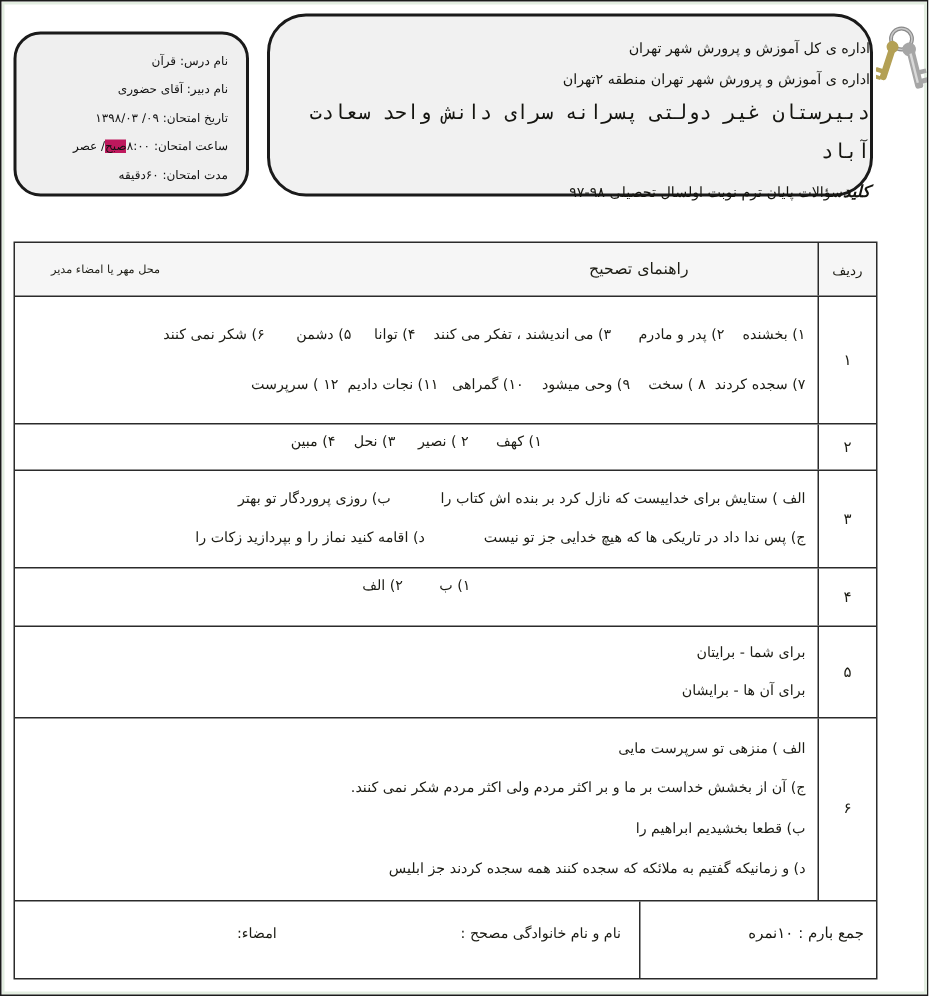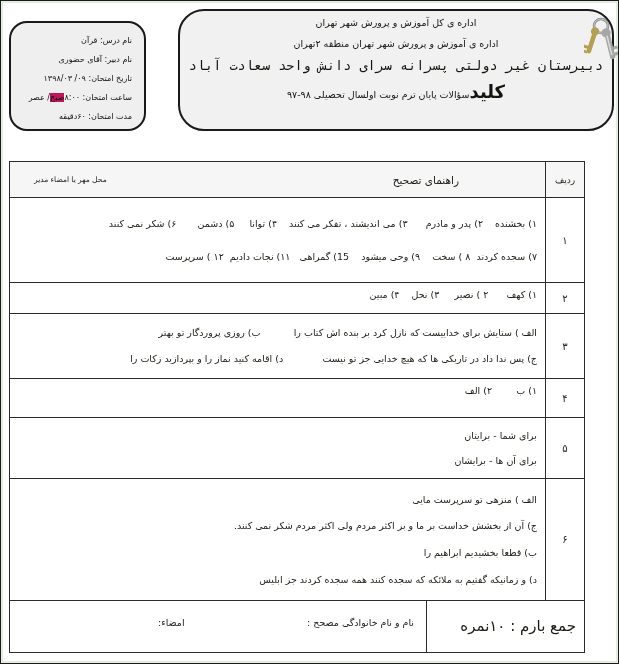--- a/index.html
+++ b/index.html
@@ -1,58 +1,58 @@
 <!DOCTYPE html>
 <html lang="fa"><head>
 <meta charset="utf-8">
 <style>
   html,body{margin:0;padding:0;background:#ffffff;}
   body{width:619px;height:664px;font-family:"DejaVu Sans",sans-serif;}
   .page{position:relative;width:617px;height:662px;border:1px solid #1b1b1b;
         box-shadow:inset 0 0 0 2px #e3eee1;background:#ffffff;overflow:hidden;}
 
   
-  .info-box{position:absolute;left:8px;top:20px;width:137px;height:110px;
+  .info-box{position:absolute;left:8px;top:20px;width:157px;height:110px;
             background:#efefef;border:2px solid #1a1a1a;border-radius:18px;
             direction:rtl;text-align:right;font-size:8px;color:#111;
             padding:8px 12px 0 6px;box-sizing:border-box;line-height:19px;}
   .info-line{white-space:nowrap;}
 
   
-  .header-box{position:absolute;left:177px;top:8px;width:436px;height:122px;
+  .header-box{position:absolute;left:177px;top:8px;width:404px;height:122px;
               background:#f1f1f1;border:2px solid #1a1a1a;border-radius:26px;
-              direction:rtl;text-align:center;color:#14140f;
-              padding-top:1px;box-sizing:border-box;}
+              direction:rtl;text-align:right;color:#14140f;
+              padding-top:11px;box-sizing:border-box;}
   .hb-l1,.hb-l2{font-size:9.5px;line-height:21px;}
   .hb-l3{font-size:13.5px;line-height:26px;font-family:Liberation Mono, monospace;}
   .hb-l4{font-size:9.5px;line-height:24px;}
-  .hb-key{font-weight:bold;font-size:18px;}
+  .hb-key{font-weight:bold;font-size:11px;font-style:italic;}
 
   .keys-icon{position:absolute;left:583px;top:14px;width:35px;height:58px;z-index:4;}
 
   
   .answer-table{position:absolute;left:8px;top:160px;width:574px;
                 border:1px solid #2b2b2b;direction:rtl;color:#1c1c14;
                 display:grid;grid-template-rows:36px 85px 31px 65px 39px 61px 122px 51px;}
   .t-row{display:flex;border-bottom:1px solid #2b2b2b;min-height:0;}
   .t-row:last-child{border-bottom:none;}
   .num-cell{width:38px;flex:0 0 38px;border-left:1px solid #2b2b2b;
             display:flex;align-items:center;justify-content:center;font-size:10px;}
   .guide-cell{flex:1;min-width:0;padding:0 8px;font-size:9.5px;line-height:1.4;
               display:flex;flex-direction:column;justify-content:space-evenly;
               white-space:pre-wrap;text-align:right;}
-  .guide-cell.top{justify-content:flex-start;padding-top:5px;}
+  .guide-cell.top{justify-content:flex-start;padding-top:5px;align-items:center;}
   .t-header{background:#f6f6f6;}
   .t-header .guide-cell{position:relative;}
   .guide-title{position:absolute;right:86px;top:50%;transform:translateY(-50%);font-size:10.5px;}
   .seal-note{position:absolute;left:24px;top:50%;transform:translateY(-50%);font-size:7.5px;}
   .num-header{font-size:9px;font-family:Liberation Serif, serif;}
 
   .total-cell{width:158px;flex:0 0 158px;border-left:1px solid #2b2b2b;
-              padding:16px 8px 0 0;font-size:15px;box-sizing:border-box;}
+              padding:16px 8px 0 0;font-size:10px;box-sizing:border-box;}
   .corrector-cell{flex:1;position:relative;font-size:9.5px;}
   .corrector-label{position:absolute;right:12px;top:16px;}
   .signature-label{position:absolute;left:148px;top:16px;text-align:right;}
 </style>
 </head>
 <body>
 
 <div class="page">
 
   <div class="info-box">
@@ -95,21 +95,21 @@
       <div class="guide-cell">
         <span class="guide-title">راهنمای تصحیح</span>
         <span class="seal-note">محل مهر یا امضاء مدیر</span>
       </div>
     </div>
 
     <div class="t-row">
       <div class="num-cell">۱</div>
       <div class="guide-cell">
         <div>۱) بخشنده    ۲) پدر و مادرم      ۳) می اندیشند ، تفکر می کنند    ۴) توانا     ۵) دشمن       ۶) شکر نمی کنند</div>
-        <div>۷) سجده کردند  ۸ ) سخت    ۹) وحی میشود    15) گمراهی   ۱۱) نجات دادیم  ۱۲ ) سرپرست</div>
+        <div>۷) سجده کردند  ۸ ) سخت    ۹) وحی میشود    ۱۰) گمراهی   ۱۱) نجات دادیم  ۱۲ ) سرپرست</div>
       </div>
     </div>
 
     <div class="t-row">
       <div class="num-cell">۲</div>
       <div class="guide-cell top">
         <div>۱) کهف      ۲ ) نصیر     ۳) نحل    ۴) مبین</div>
       </div>
     </div>
 

